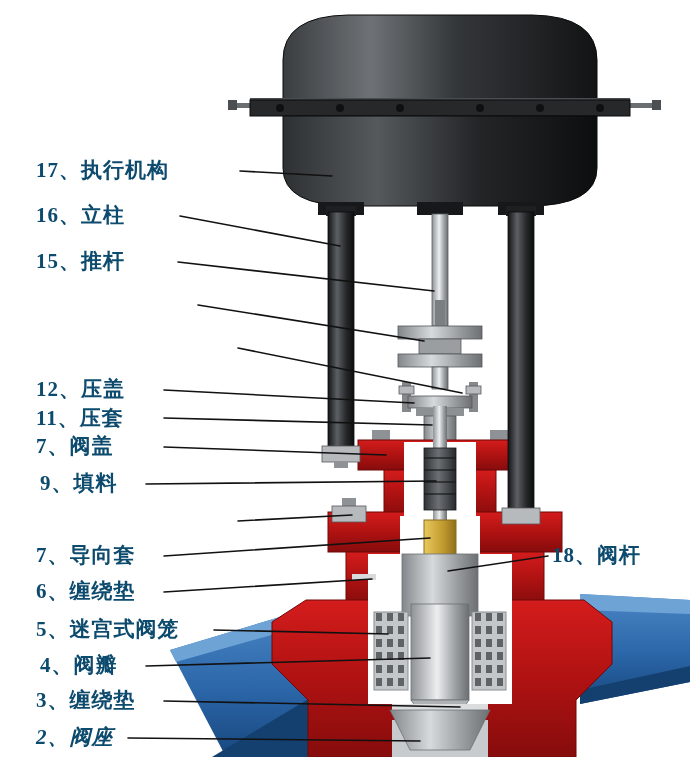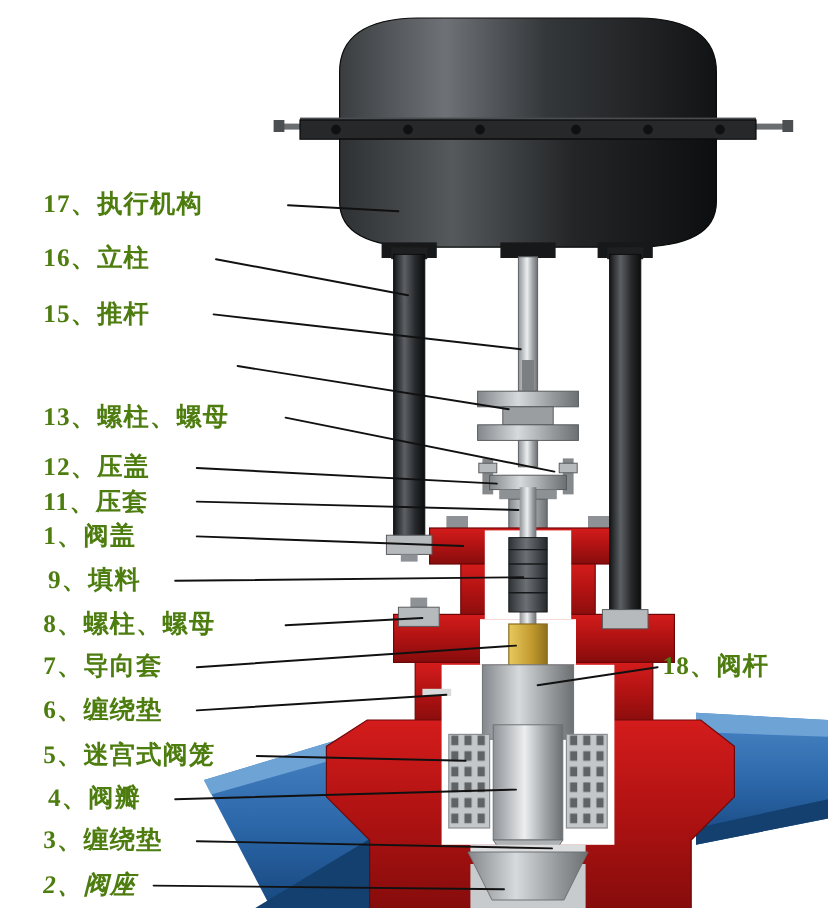--- a/index.html
+++ b/index.html
@@ -2,21 +2,21 @@
 <html><head>
 <meta charset="utf-8">
 <style>
   html,body{margin:0;padding:0;background:#fff;}
   .stage{
     position:relative;width:690px;height:757px;background:#ffffff;overflow:hidden;
     font-family:"Liberation Serif","DejaVu Serif",serif;
   }
   .stage svg{position:absolute;left:0;top:0;}
   .lbl{
-    position:absolute;font-weight:700;font-size:21px;color:#4d7c0f;
+    position:absolute;font-weight:700;font-size:21px;color:#0c4a6e;
     white-space:nowrap;line-height:1.1;letter-spacing:1px;
   }
 </style>
 </head>
 <body>
 
 <div class="stage">
 
   <svg width="690" height="757" viewBox="0 0 690 757">
     <defs>
@@ -200,26 +200,24 @@
       <line x1="146" y1="666" x2="430" y2="658"></line>
       <line x1="164" y1="701" x2="460" y2="707"></line>
       <line x1="128" y1="738" x2="420" y2="741"></line>
       <line x1="548" y1="556" x2="448" y2="571"></line>
     </g>
   </svg>
 
   <div class="lbl" style="left:36px;top:159px;">17、执行机构</div>
   <div class="lbl" style="left:36px;top:204px;">16、立柱</div>
   <div class="lbl" style="left:36px;top:250px;">15、推杆</div>
-  <div class="lbl" style="left:36px;top:336px;">13、螺柱、螺母</div>
   <div class="lbl" style="left:36px;top:378px;">12、压盖</div>
   <div class="lbl" style="left:36px;top:407px;">11、压套</div>
-  <div class="lbl" style="left:36px;top:435px;">1、阀盖</div>
+  <div class="lbl" style="left:36px;top:435px;">7、阀盖</div>
   <div class="lbl" style="left:40px;top:472px;">9、填料</div>
-  <div class="lbl" style="left:36px;top:509px;">8、螺柱、螺母</div>
   <div class="lbl" style="left:36px;top:544px;">7、导向套</div>
   <div class="lbl" style="left:36px;top:580px;">6、缠绕垫</div>
   <div class="lbl" style="left:36px;top:618px;">5、迷宫式阀笼</div>
   <div class="lbl" style="left:40px;top:654px;">4、阀瓣</div>
   <div class="lbl" style="left:36px;top:689px;">3、缠绕垫</div>
   <div class="lbl" style="left:36px;top:726px;font-style:italic;">2、阀座</div>
   <div class="lbl" style="left:552px;top:544px;">18、阀杆</div>
 
 </div>
 

